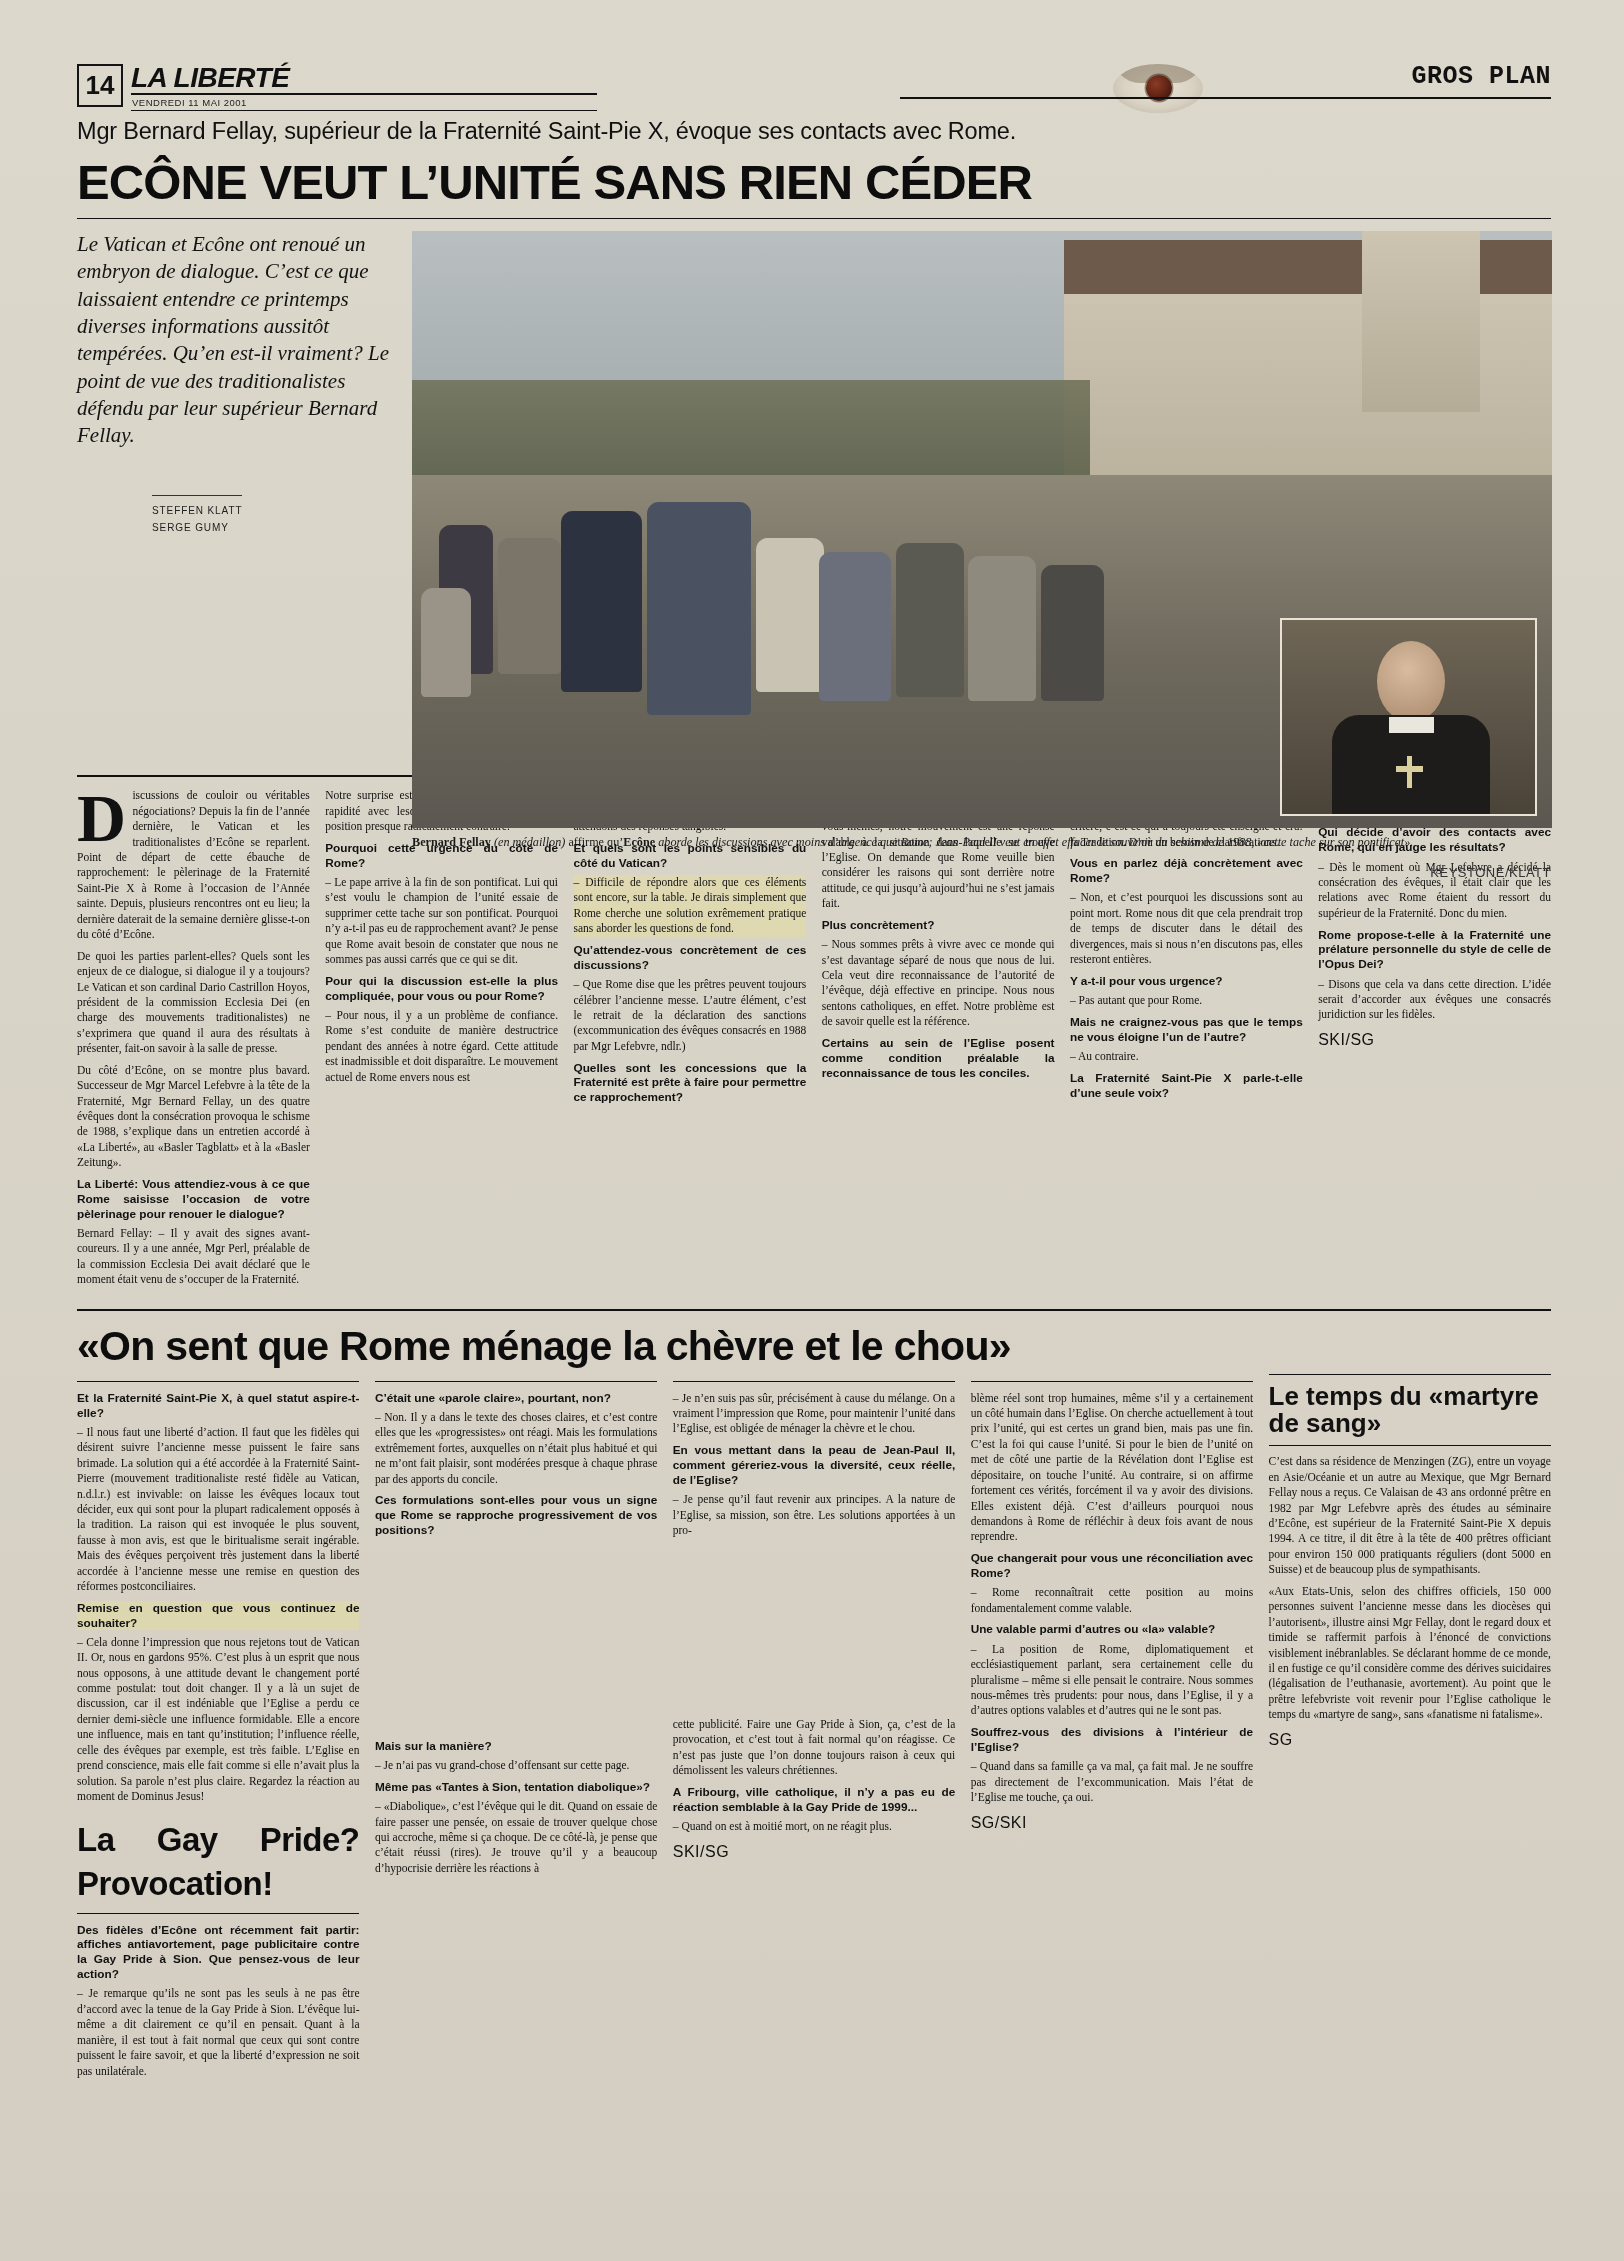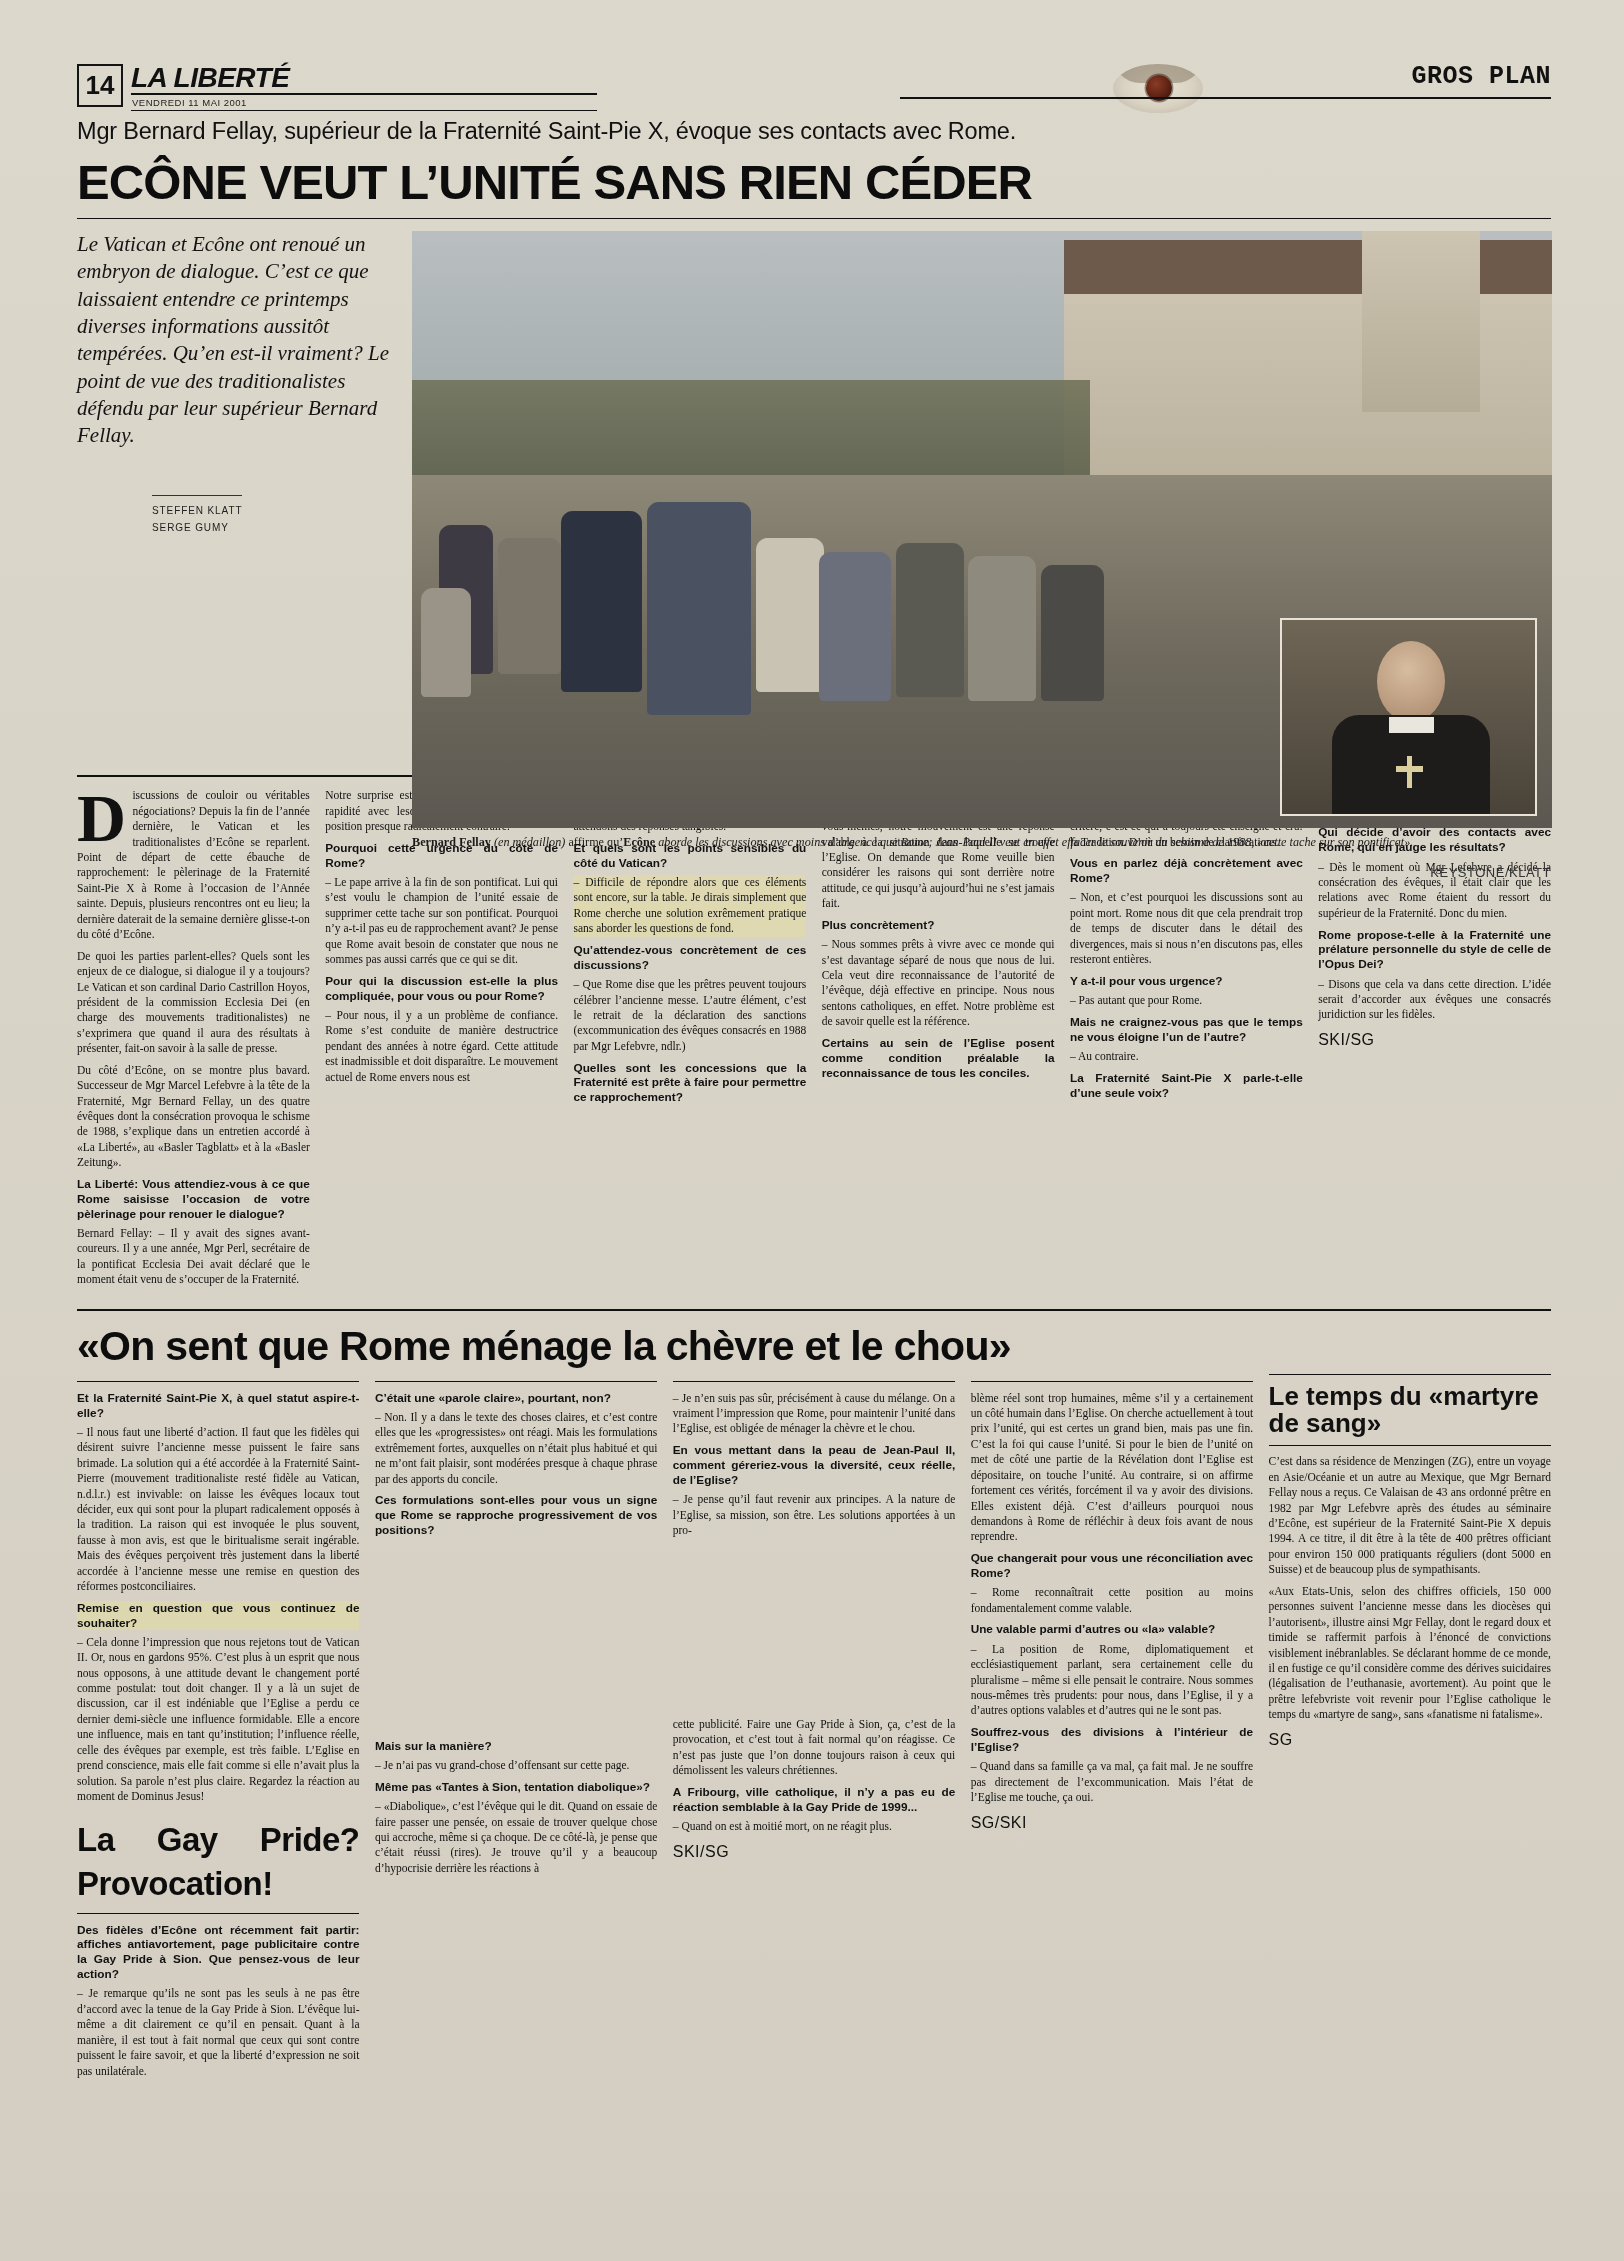--- a/index.html
+++ b/index.html
@@ -174,21 +174,21 @@
   </div>
 
   <div class="rule-top"></div>
   <div class="cols6">
 
     <div class="col">
       <p><span class="dropcap">D</span><span>iscussions de couloir ou véritables négociations? Depuis la fin de l’année dernière, le Vatican et les traditionalistes d’Ecône se reparlent. Point de départ de cette ébauche de rapprochement: le pèlerinage de la Fraternité Saint-Pie X à Rome à l’occasion de l’Année sainte. Depuis, plusieurs rencontres ont eu lieu; la dernière daterait de la semaine dernière glisse-t-on du côté d’Ecône.</span></p>
       <p>De quoi les parties parlent-elles? Quels sont les enjeux de ce dialogue, si dialogue il y a toujours? Le Vatican et son cardinal Dario Castrillon Hoyos, président de la commission Ecclesia Dei (en charge des mouvements traditionalistes) ne s’exprimera que quand il aura des résultats à présenter, fait-on savoir à la salle de presse.</p>
       <p>Du côté d’Ecône, on se montre plus bavard. Successeur de Mgr Marcel Lefebvre à la tête de la Fraternité, Mgr Bernard Fellay, un des quatre évêques dont la consécration provoqua le schisme de 1988, s’explique dans un entretien accordé à «La Liberté», au «Basler Tagblatt» et à la «Basler Zeitung».</p>
       <div class="q">La Liberté: Vous attendiez-vous à ce que Rome saisisse l’occasion de votre pèlerinage pour renouer le dialogue?</div>
-      <p>Bernard Fellay: – Il y avait des signes avant-coureurs. Il y a une année, Mgr Perl, secrétaire de la pontificat Ecclesia Dei avait déclaré que le moment était venu de s’occuper de la Fraternité.</p>
+      <p>Bernard Fellay: – Il y avait des signes avant-coureurs. Il y a une année, Mgr Perl, préalable de la commission Ecclesia Dei avait déclaré que le moment était venu de s’occuper de la Fraternité.</p>
     </div>
 
     <div class="col">
       <p>Notre surprise est venue de l’ampleur et de la rapidité avec lesquelles Rome a dépassé une position presque radicalement contraire.</p>
       <div class="q">Pourquoi cette urgence du côté de Rome?</div>
       <p>– Le pape arrive à la fin de son pontificat. Lui qui s’est voulu le champion de l’unité essaie de supprimer cette tache sur son pontificat. Pourquoi n’y a-t-il pas eu de rapprochement avant? Je pense que Rome avait besoin de constater que nous ne sommes pas aussi carrés que ce qui se dit.</p>
       <div class="q">Pour qui la discussion est-elle la plus compliquée, pour vous ou pour Rome?</div>
       <p>– Pour nous, il y a un problème de confiance. Rome s’est conduite de manière destructrice pendant des années à notre égard. Cette attitude est inadmissible et doit disparaître. Le mouvement actuel de Rome envers nous est</p>
     </div>
 

